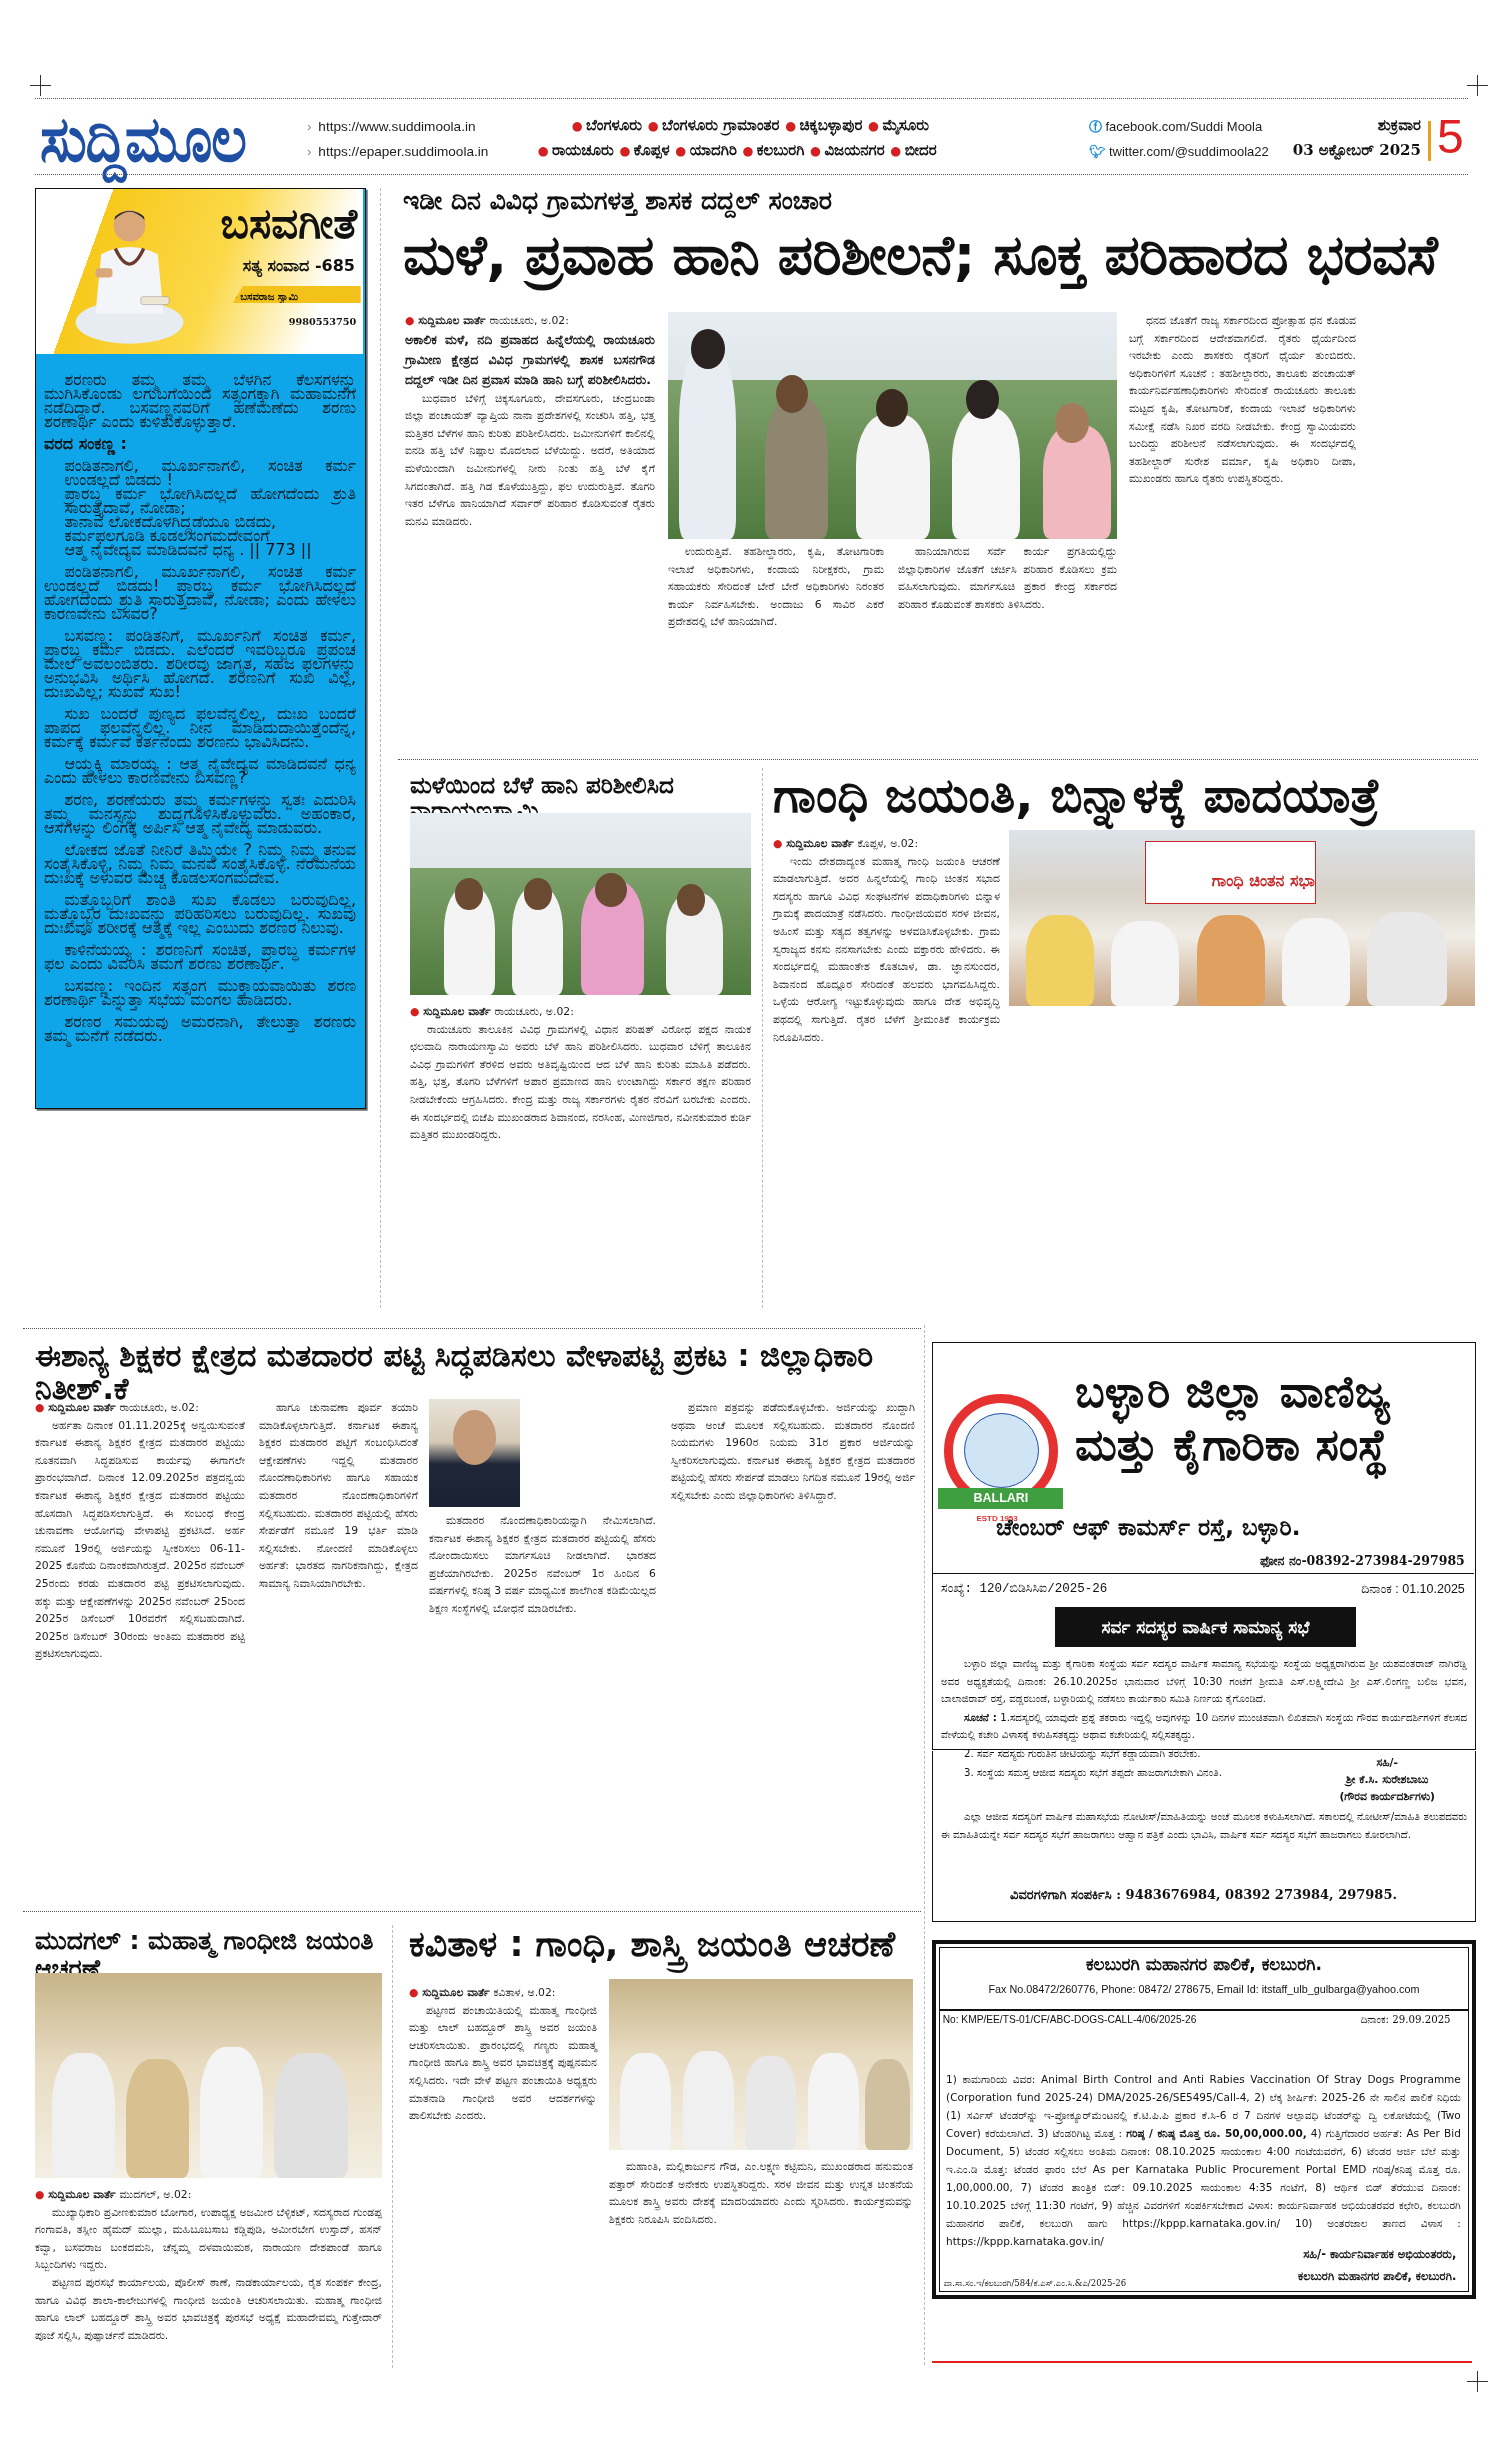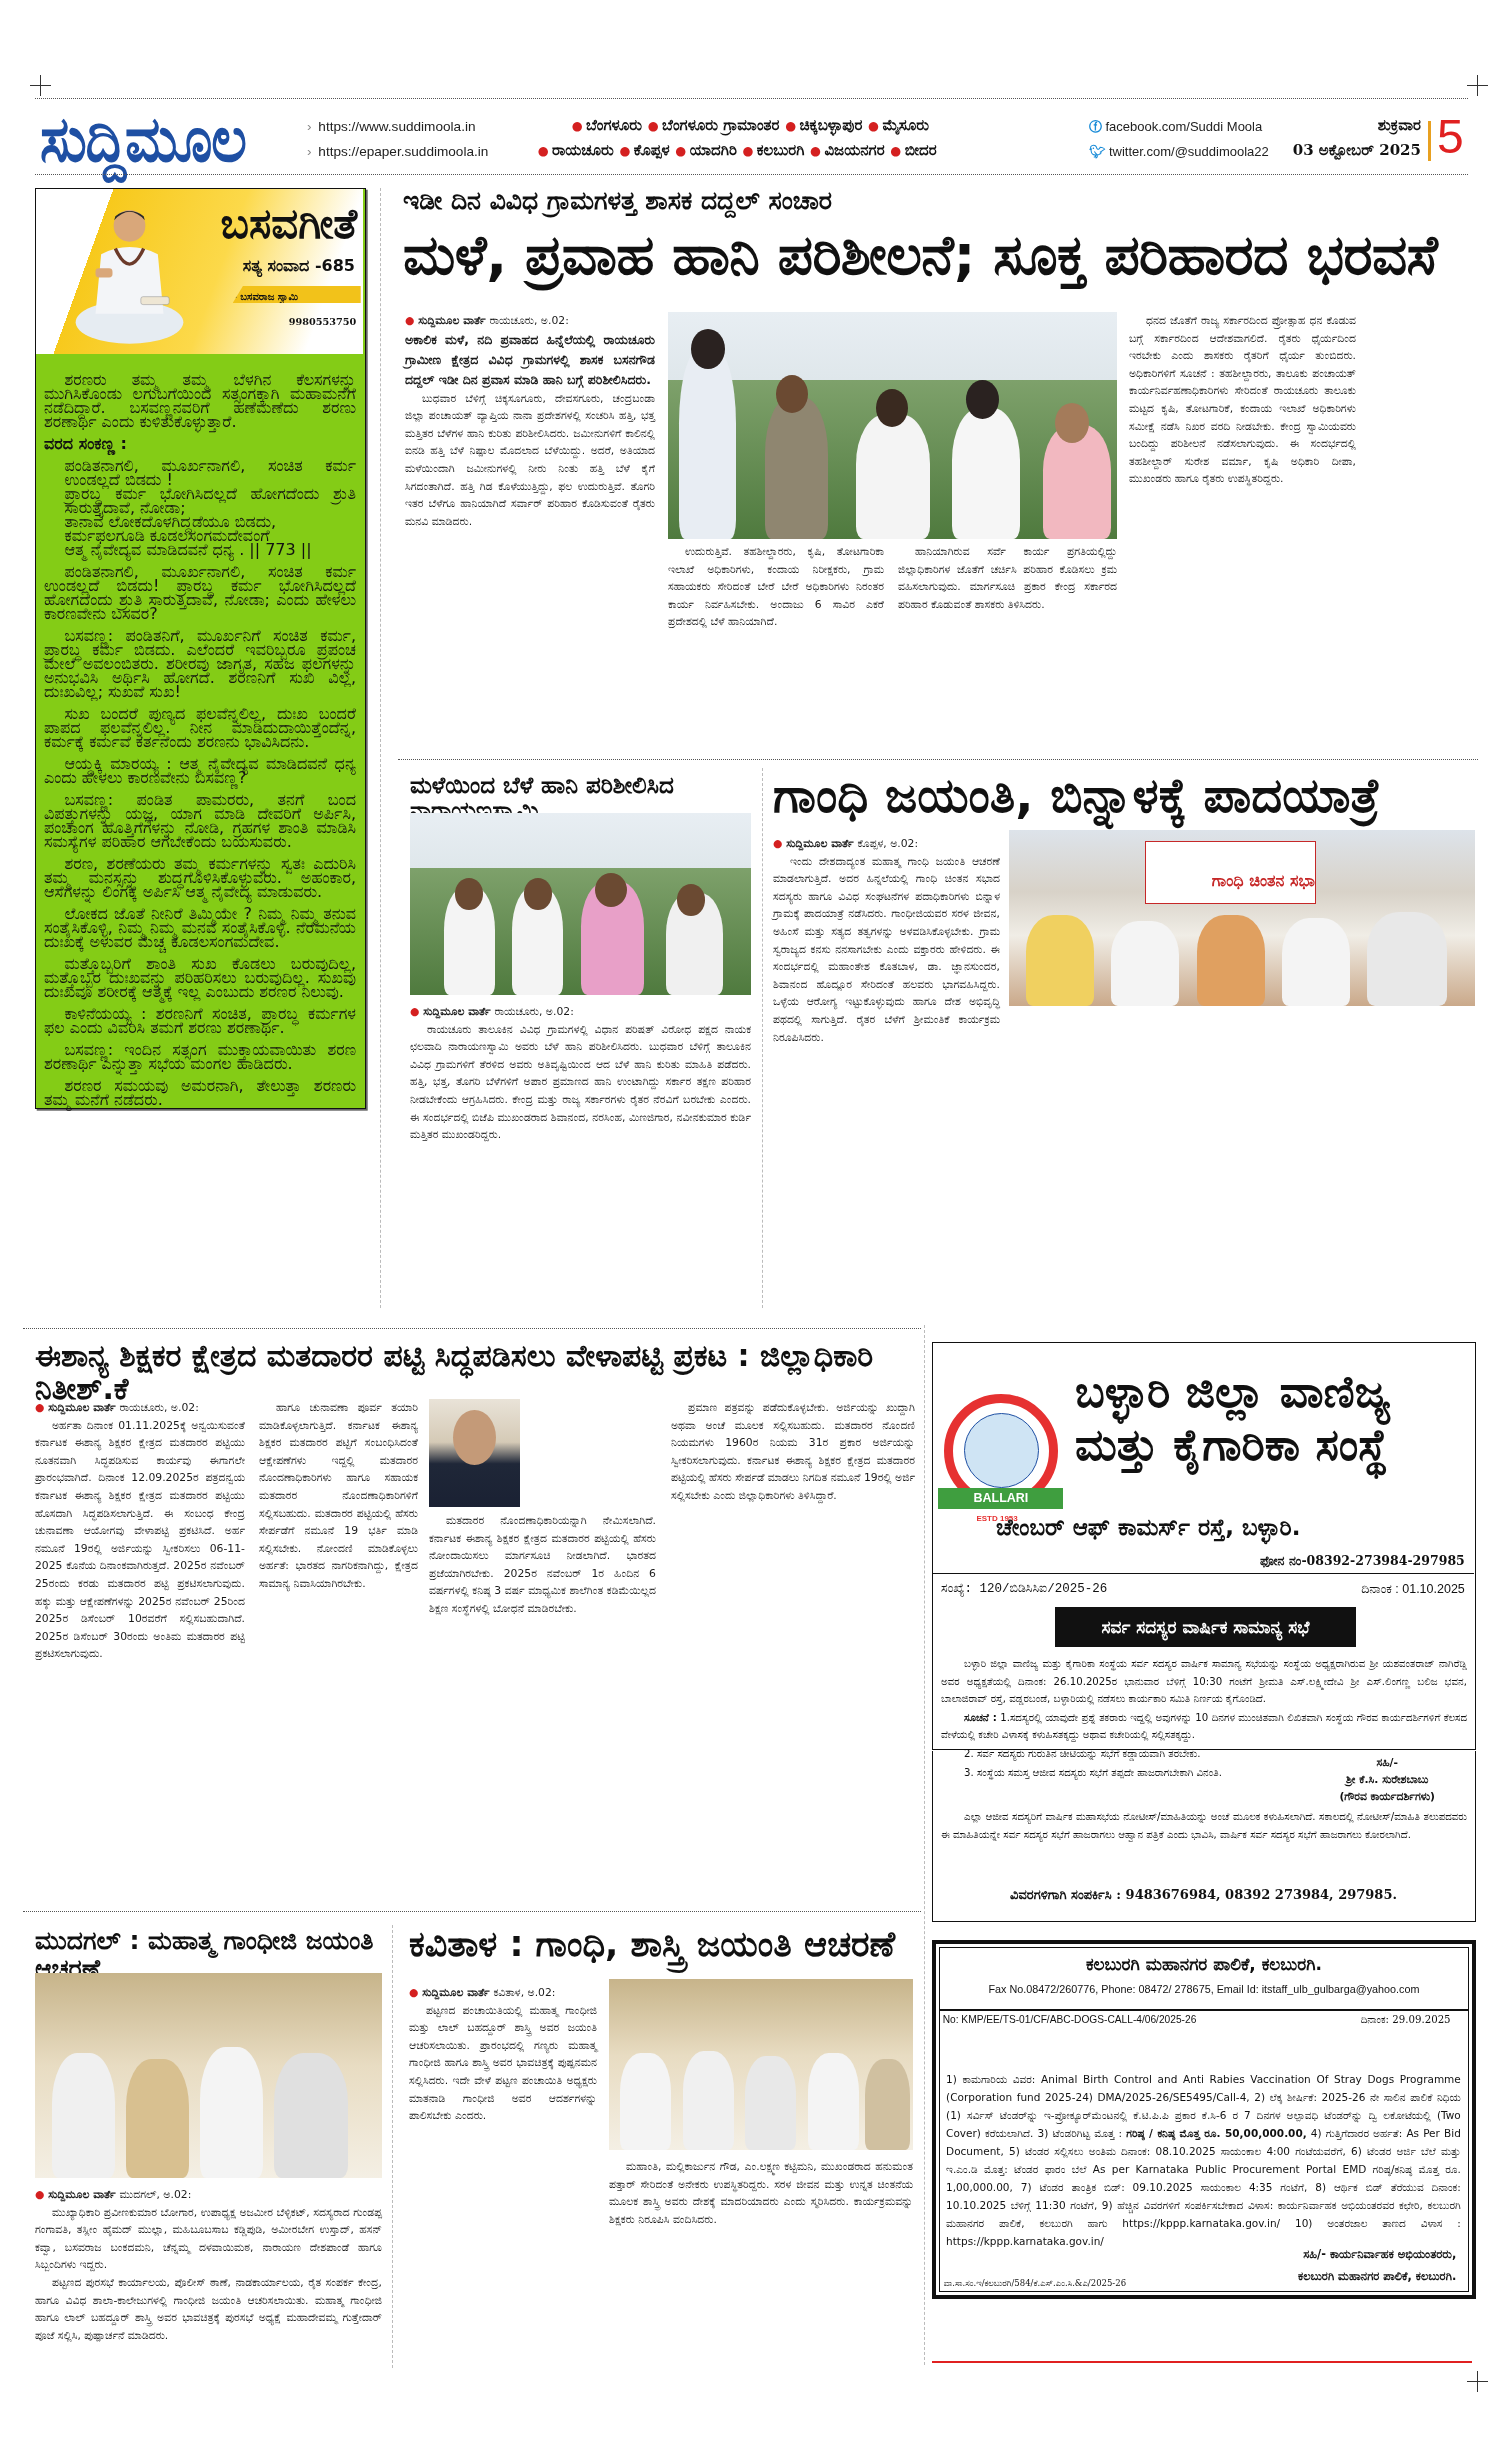--- a/index.html
+++ b/index.html
@@ -18,21 +18,21 @@
   .urls .chev { color: #888; margin-right: 6.8px; }
   .cities { left: 532px; top: 113px; font-size: 15px; font-weight: bold; line-height: 25px; }
   .cities .dot { color: #d42020; margin: 0 3.4px 0 5.7px; font-size: 12.5px; }
   .social { left: 1089px; top: 114px; font-size: 13px; line-height: 25px; font-family: "Liberation Sans", sans-serif; color: #222; }
   .social .ico { color: #1a8cd8; font-weight: bold; margin-right: 3.4px; }
   .dateblk { left: 1285px; top: 113px; text-align: right; width: 136px; font-family: "DejaVu Serif", serif; font-weight: bold; font-size: 15px; line-height: 25px; }
   .pagebar { left: 1428px; top: 121px; width: 2.8px; height: 40px; background: #e8a020; }
   .pagenum { left: 1437px; top: 113px; font-size: 48px; color: #e02020; font-family: "Liberation Sans", sans-serif; line-height: 1; }
 
   
-  .basava { left: 35px; top: 188px; width: 331px; height: 921px; border: 1.7px solid #111; box-shadow: 1.7px 1.7px 0 #666; background: #84cc16; }
+  .basava { left: 35px; top: 188px; width: 331px; height: 921px; border: 1.7px solid #111; box-shadow: 1.7px 1.7px 0 #666; background: #0ea5e9; }
   .basava-hero { position: absolute; left: 0; top: 0; width: 327px; height: 165px; background: linear-gradient(110deg, #fff 20%, #f7c91c 20%, #fcd94a 55%, #fff 85%); overflow: hidden; }
   .basava-hero .sage { position: absolute; left: 34px; top: 11.4px; width: 119px; height: 148px; }
   .basava-title { position: absolute; right: 5.7px; top: 10.2px; font-size: 42px; font-weight: bold; color: #111; }
   .basava-sub { position: absolute; right: 8px; top: 67px; font-size: 16px; font-weight: bold; }
   .basava-author { position: absolute; right: 2.3px; top: 97px; width: 128px; height: 17px; background: #f2c21a; clip-path: polygon(8% 0,100% 0,100% 100%,0 100%); font-size: 10px; font-weight: bold; text-align: left; padding: 4.5px 6.8px 0 0; }
   .basava-phone { position: absolute; right: 6.8px; top: 127px; font-size: 9.7px; font-weight: bold; font-family: "DejaVu Serif", serif; text-align: center; }
   .basava-body { position: absolute; left: 8px; top: 184px; width: 312px; font-size: 16px; line-height: 14px; text-align: justify; }
   .basava-body p { margin-bottom: 8px; text-indent: 20.5px; }
   .basava-body .h { font-weight: bold; text-indent: 0; }
   .basava-body .verse { padding-left: 20.5px; text-indent: 0; }
@@ -141,21 +141,20 @@
       <div>ಪಂಡಿತನಾಗಲಿ, ಮೂರ್ಖನಾಗಲಿ, ಸಂಚಿತ ಕರ್ಮ ಉಂಡಲ್ಲದೆ ಬಿಡದು !</div>
       <div>ಪ್ರಾರಬ್ಧ ಕರ್ಮ ಭೋಗಿಸಿದಲ್ಲದೆ ಹೋಗದೆಂದು ಶ್ರುತಿ ಸಾರುತ್ತೈದಾವೆ, ನೋಡಾ;</div>
       <div>ತಾನಾವ ಲೋಕದೊಳಗಿದ್ದಡೆಯೂ ಬಿಡದು,</div>
       <div>ಕರ್ಮಫಲಗೂಡಿ ಕೂಡಲಸಂಗಮದೇವಂಗೆ</div>
       <div>ಆತ್ಮ ನೈವೇದ್ಯವ ಮಾಡಿದವನೆ ಧನ್ಯ .  || 773 ||</div>
     </div>
     <p>ಪಂಡಿತನಾಗಲಿ, ಮೂರ್ಖನಾಗಲಿ, ಸಂಚಿತ ಕರ್ಮ ಉಂಡಲ್ಲದೆ ಬಿಡದು! ಪ್ರಾರಬ್ಧ ಕರ್ಮ ಭೋಗಿಸಿದಲ್ಲದೆ ಹೋಗದೆಂದು ಶ್ರುತಿ ಸಾರುತ್ತಿದಾವೆ, ನೋಡಾ; ಎಂದು ಹೇಳಲು ಕಾರಣವೇನು ಬಸವರ?</p>
     <p>ಬಸವಣ್ಣ: ಪಂಡಿತನಿಗೆ, ಮೂರ್ಖನಿಗೆ ಸಂಚಿತ ಕರ್ಮ, ಪ್ರಾರಬ್ಧ ಕರ್ಮ ಬಿಡದು. ಎಲೆಂದರೆ ಇವರಿಬ್ಬರೂ ಪ್ರಪಂಚ ಮೇಲೆ ಅವಲಂಬಿತರು. ಶರೀರವು ಜಾಗೃತ, ಸಹಜ ಫಲಗಳನ್ನು ಅನುಭವಿಸಿ ಅರ್ಥಿಸಿ ಹೋಗದೆ. ಶರಣನಿಗೆ ಸುಖಿ ವಿಲ್ಲ, ದುಃಖವಿಲ್ಲ; ಸುಖವೆ ಸುಖ!</p>
     <p>ಸುಖ ಬಂದರೆ ಪುಣ್ಯದ ಫಲವೆನ್ನಲಿಲ್ಲ, ದುಃಖ ಬಂದರೆ ಪಾಪದ ಫಲವೆನ್ನಲಿಲ್ಲ. ನೀನ ಮಾಡಿದುದಾಯಿತ್ತೆಂದೆನ್ನ, ಕರ್ಮಕ್ಕೆ ಕರ್ಮವೆ ಕರ್ತನೆಂದು ಶರಣನು ಭಾವಿಸಿದನು.</p>
     <p>ಆಯ್ದಕ್ಕಿ ಮಾರಯ್ಯ : ಆತ್ಮ ನೈವೇದ್ಯವ ಮಾಡಿದವನೆ ಧನ್ಯ ಎಂದು ಹೇಳಲು ಕಾರಣವೇನು ಬಸವಣ್ಣ?</p>
-    <p>ಬಸವಣ್ಣ: ಪಂಡಿತ ಪಾಮರರು, ತನಗೆ ಬಂದ ವಿಪತ್ತುಗಳನ್ನು ಯಜ್ಞ, ಯಾಗ ಮಾಡಿ ದೇವರಿಗೆ ಅರ್ಪಿಸಿ, ಪಂಚಾಂಗ ಹೊತ್ತಿಗೆಗಳನ್ನು ನೋಡಿ, ಗ್ರಹಗಳ ಶಾಂತಿ ಮಾಡಿಸಿ ಸಮಸ್ಯೆಗಳ ಪರಿಹಾರ ಆಗಬೇಕೆಂದು ಬಯಸುವರು.</p>
     <p>ಶರಣ, ಶರಣೆಯರು ತಮ್ಮ ಕರ್ಮಗಳನ್ನು ಸ್ವತಃ ಎದುರಿಸಿ ತಮ್ಮ ಮನಸ್ಸನ್ನು ಶುದ್ಧಗೊಳಿಸಿಕೊಳ್ಳುವರು. ಅಹಂಕಾರ, ಆಸೆಗಳನ್ನು ಲಿಂಗಕ್ಕೆ ಅರ್ಪಿಸಿ ಆತ್ಮ ನೈವೇದ್ಯ ಮಾಡುವರು.</p>
     <p>ಲೋಕದ ಜೊತೆ ನೀನಿರೆ ತಿಮ್ಮಿಯೇ ? ನಿಮ್ಮ ನಿಮ್ಮ ತನುವ ಸಂತೈಸಿಕೊಳ್ಳಿ, ನಿಮ್ಮ ನಿಮ್ಮ ಮನವ ಸಂತೈಸಿಕೊಳ್ಳಿ. ನೆರೆಮನೆಯ ದುಃಖಕ್ಕೆ ಅಳುವರ ಮೆಚ್ಚ ಕೂಡಲಸಂಗಮದೇವ.</p>
     <p>ಮತ್ತೊಬ್ಬರಿಗೆ ಶಾಂತಿ ಸುಖ ಕೊಡಲು ಬರುವುದಿಲ್ಲ, ಮತ್ತೊಬ್ಬರ ದುಃಖವನ್ನು ಪರಿಹರಿಸಲು ಬರುವುದಿಲ್ಲ. ಸುಖವು ದುಃಖವೂ ಶರೀರಕ್ಕೆ ಆತ್ಮಕ್ಕೆ ಇಲ್ಲ ಎಂಬುದು ಶರಣರ ನಿಲುವು.</p>
     <p>ಕಾಳಿನೆಯಯ್ಯ : ಶರಣನಿಗೆ ಸಂಚಿತ, ಪ್ರಾರಬ್ಧ ಕರ್ಮಗಳ ಫಲ ಎಂದು ವಿವರಿಸಿ ತಮಗೆ ಶರಣು ಶರಣಾರ್ಥಿ.</p>
     <p>ಬಸವಣ್ಣ: ಇಂದಿನ ಸತ್ಸಂಗ ಮುಕ್ತಾಯವಾಯಿತು ಶರಣ ಶರಣಾರ್ಥಿ ಎನ್ನುತ್ತಾ ಸಭೆಯ ಮಂಗಲ ಹಾಡಿದರು.</p>
     <p>ಶರಣರ ಸಮಯವು ಅಮರನಾಗಿ, ತೇಲುತ್ತಾ ಶರಣರು ತಮ್ಮ ಮನೆಗೆ ನಡೆದರು.</p>
   </div>
 </div>
 
 <div class="vdash" style="left:380px;top:188px;height:1120px"></div>

